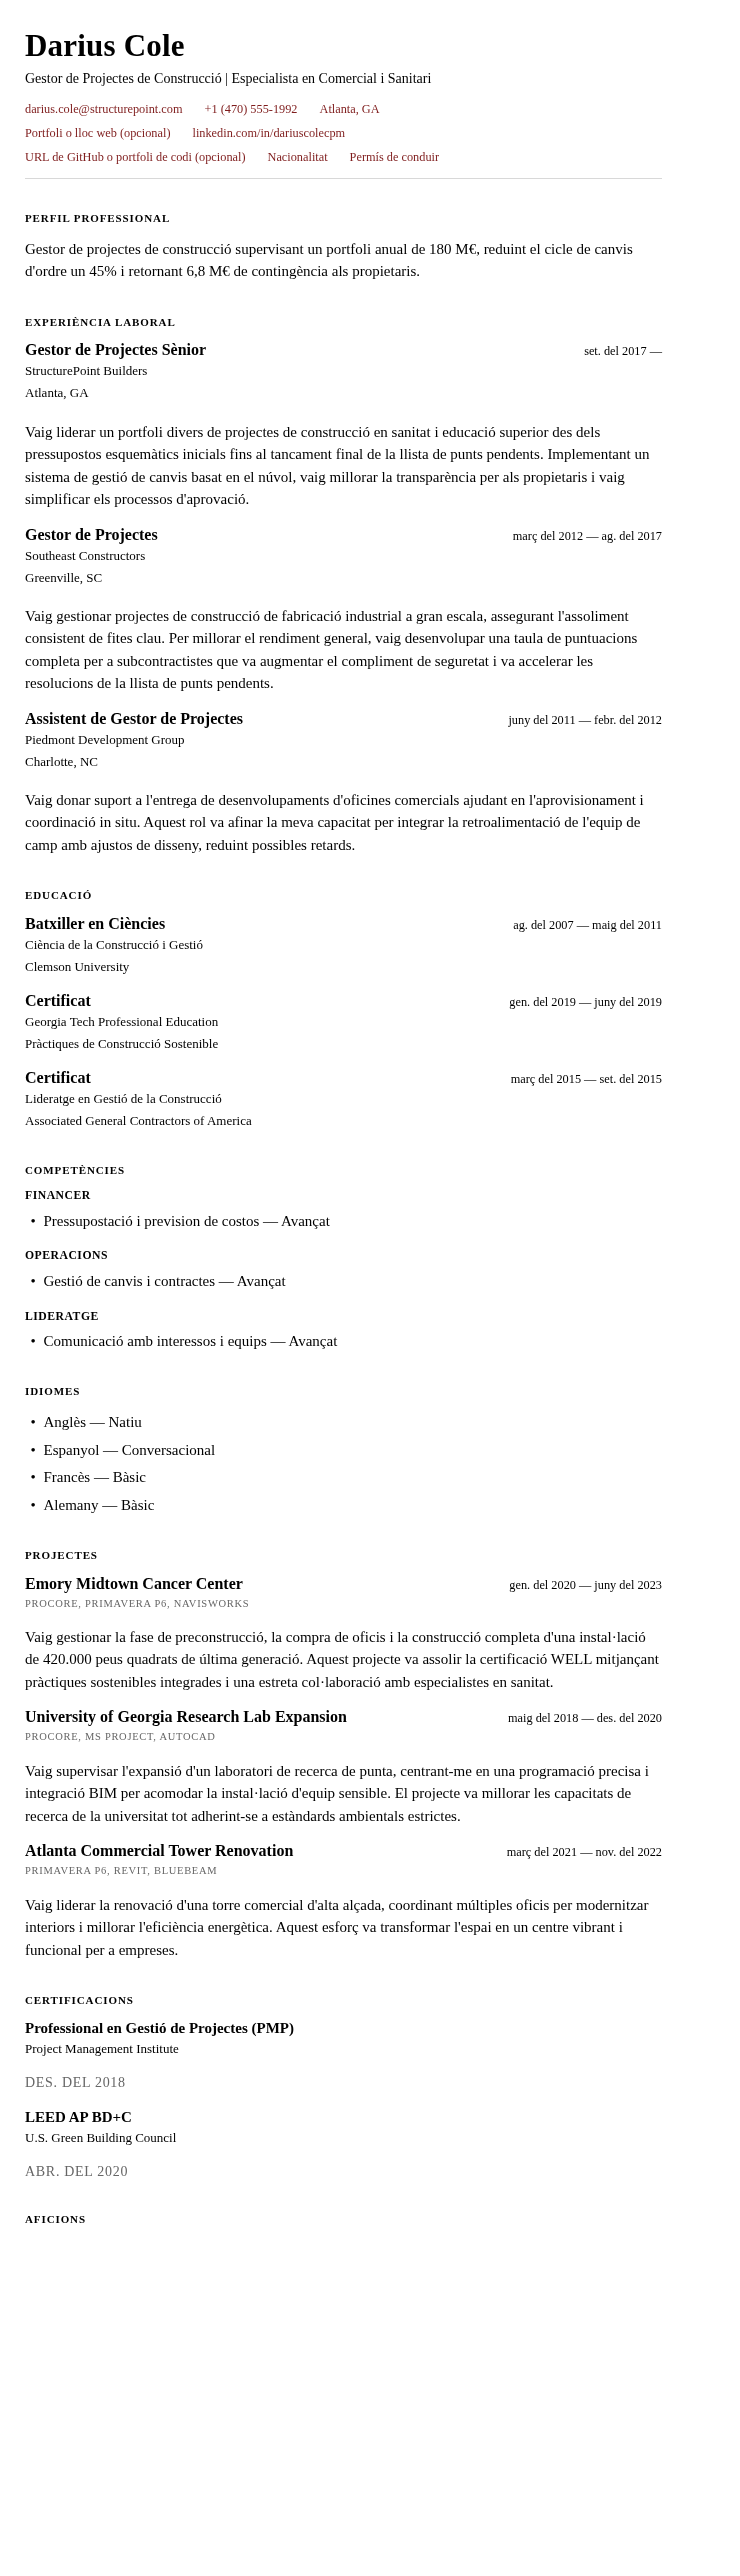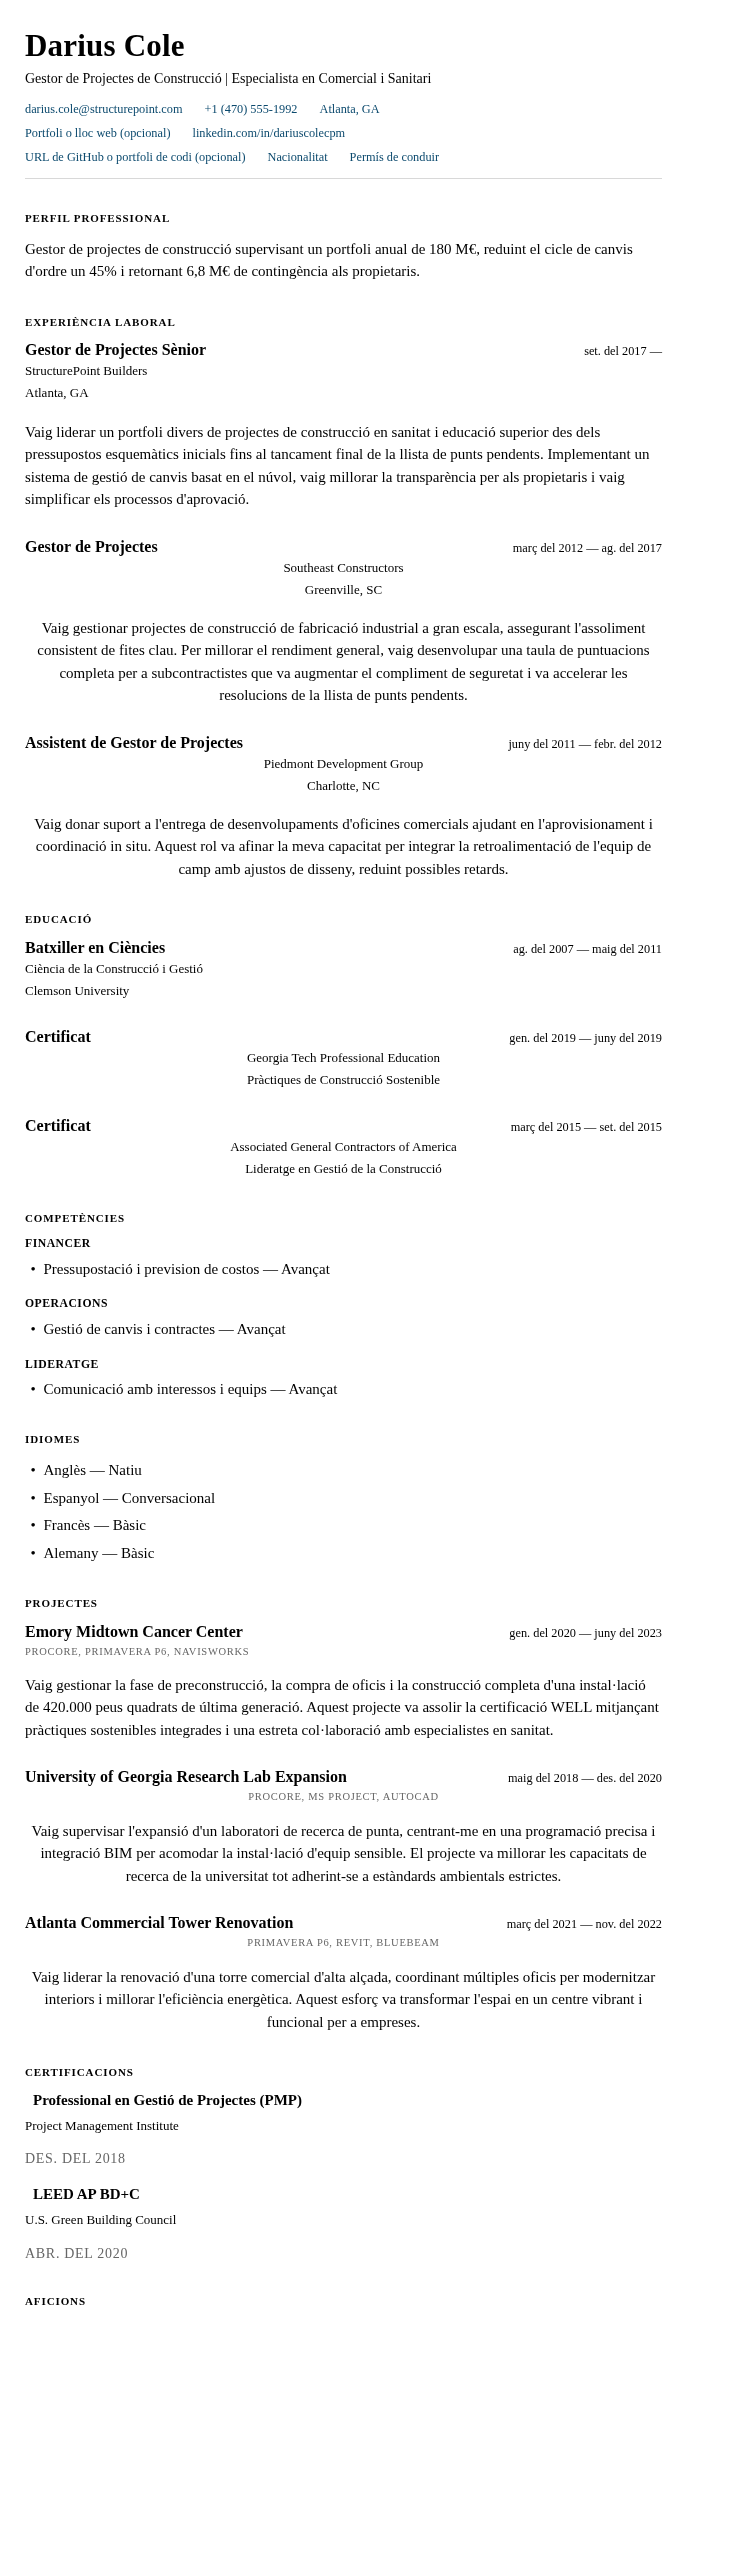--- a/index.html
+++ b/index.html
@@ -1,44 +1,44 @@
 <!DOCTYPE html>
 <html style="font-size:10px"><head>
 <meta charset="utf-8">
 <style>
   html, body { margin: 0; padding: 0; }
   body { background: #ffffff; color: #000000; font-family: "Liberation Serif", "DejaVu Serif", serif; }
   .page { width: 687px; min-height: 2576px; box-sizing: border-box; padding: 28px 25px 37px; background: #ffffff; }
 
   .name { font-size: 31px; font-weight: 700; margin: 0 0 7.4px; letter-spacing: 0.2px; }
   .subtitle { font-size: 14px; margin: 0 0 15px; }
-  .contact-row { display: flex; flex-wrap: wrap; column-gap: 22px; row-gap: 2.5px; font-size: 12.3px; margin-bottom: 8.6px; color: #0c4a6e; }
+  .contact-row { display: flex; flex-wrap: wrap; column-gap: 22px; row-gap: 2.5px; font-size: 12.3px; margin-bottom: 8.6px; color: #7f1d1d; }
   .divider { border: 0; border-top: 0.6px solid #d8d8d8; margin: 13.6px 0 0; }
 
   .sec { margin-top: 33px; }
   .sec-heading { font-size: 11px; font-weight: 700; letter-spacing: 0.9px; margin: 0 0 13.6px; }
 
-  .entry + .entry { margin-top: 27px; text-align: center; }
+  .entry + .entry { margin-top: 15px; }
   .entry-head { display: flex; justify-content: space-between; align-items: baseline; gap: 15px; }
   .entry-title { font-size: 16px; font-weight: 700; margin: 0; }
   .dates { font-size: 12.3px; white-space: nowrap; }
   .meta { font-size: 13px; line-height: 1.45; margin-top: 3.1px; }
   .body { font-size: 15px; line-height: 1.5; margin: 0; }
   .desc { margin-top: 17.3px; }
   .tools { font-size: 10.5px; letter-spacing: 0.7px; color: #666666; margin-top: 5px; }
 
   .blist { list-style: none; margin: 0; padding: 0; }
   .blist li { font-size: 15px; line-height: 1.5; padding-left: 18.5px; position: relative; margin-bottom: 5px; }
   .blist li::before { content: "•"; position: absolute; left: 5.6px; top: 0; }
 
   .skill-group + .skill-group { margin-top: 17.3px; }
   .group-name { font-size: 11.7px; font-weight: 700; letter-spacing: 0.5px; margin: 0 0 7.4px; }
 
   .cert-entry + .cert-entry { margin-top: 18.5px; }
-  .cert-title { font-size: 15px; font-weight: 700; margin: 8px; }
+  .cert-title { font-size: 15px; font-weight: 700; margin: 0; }
   .cert-date { font-size: 14px; letter-spacing: 0.7px; color: #666666; margin-top: 16px; }
 </style>
 </head>
 <body>
 
 <div class="page">
 
   <header>
     <h1 class="name">Darius Cole</h1>
     <div class="subtitle">Gestor de Projectes de Construcció | Especialista en Comercial i Sanitari</div>
@@ -119,22 +119,22 @@
       </div>
       <div class="meta">Georgia Tech Professional Education</div>
       <div class="meta">Pràctiques de Construcció Sostenible</div>
     </article>
 
     <article class="entry">
       <div class="entry-head">
         <h3 class="entry-title">Certificat</h3>
         <span class="dates">març del 2015 — set. del 2015</span>
       </div>
+      <div class="meta">Lideratge en Gestió de la Construcció</div>
       <div class="meta">Associated General Contractors of America</div>
-      <div class="meta">Lideratge en Gestió de la Construcció</div>
     </article>
   </section>
 
   <section class="sec">
     <h2 class="sec-heading">COMPETÈNCIES</h2>
 
     <div class="skill-group">
       <h3 class="group-name">FINANCER</h3>
       <ul class="blist">
         <li>Pressupostació i prevision de costos — Avançat</li>

